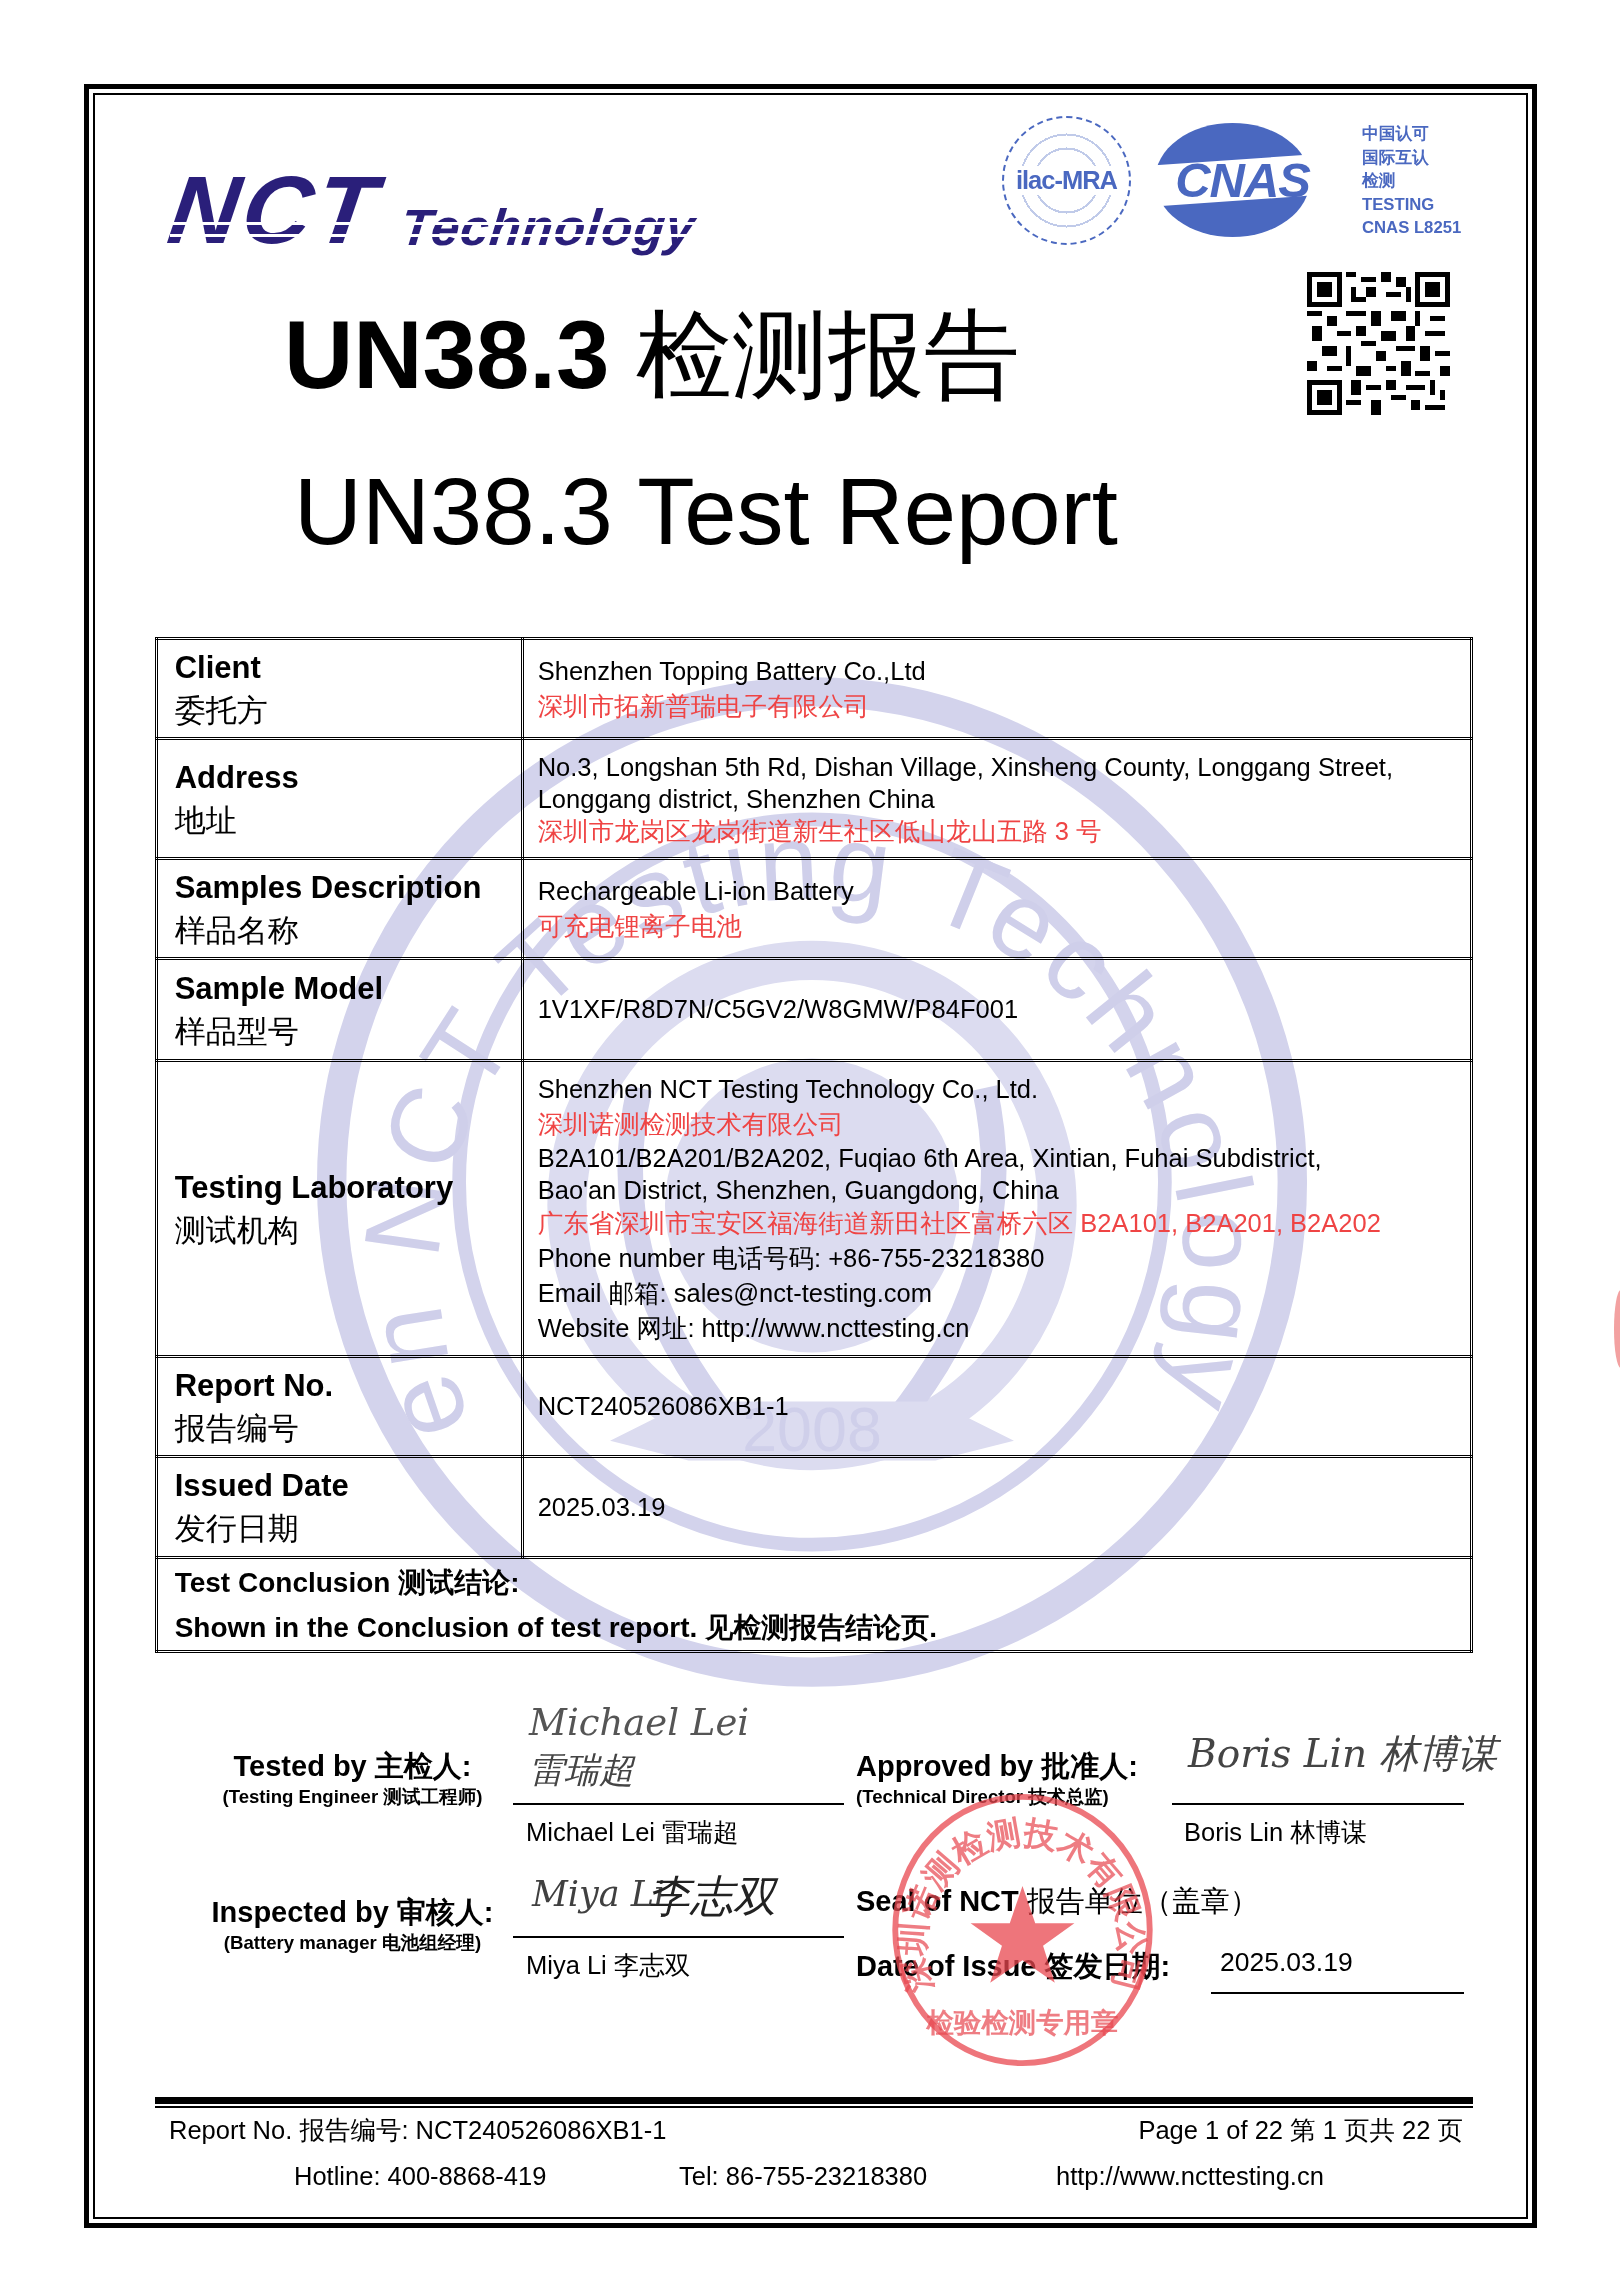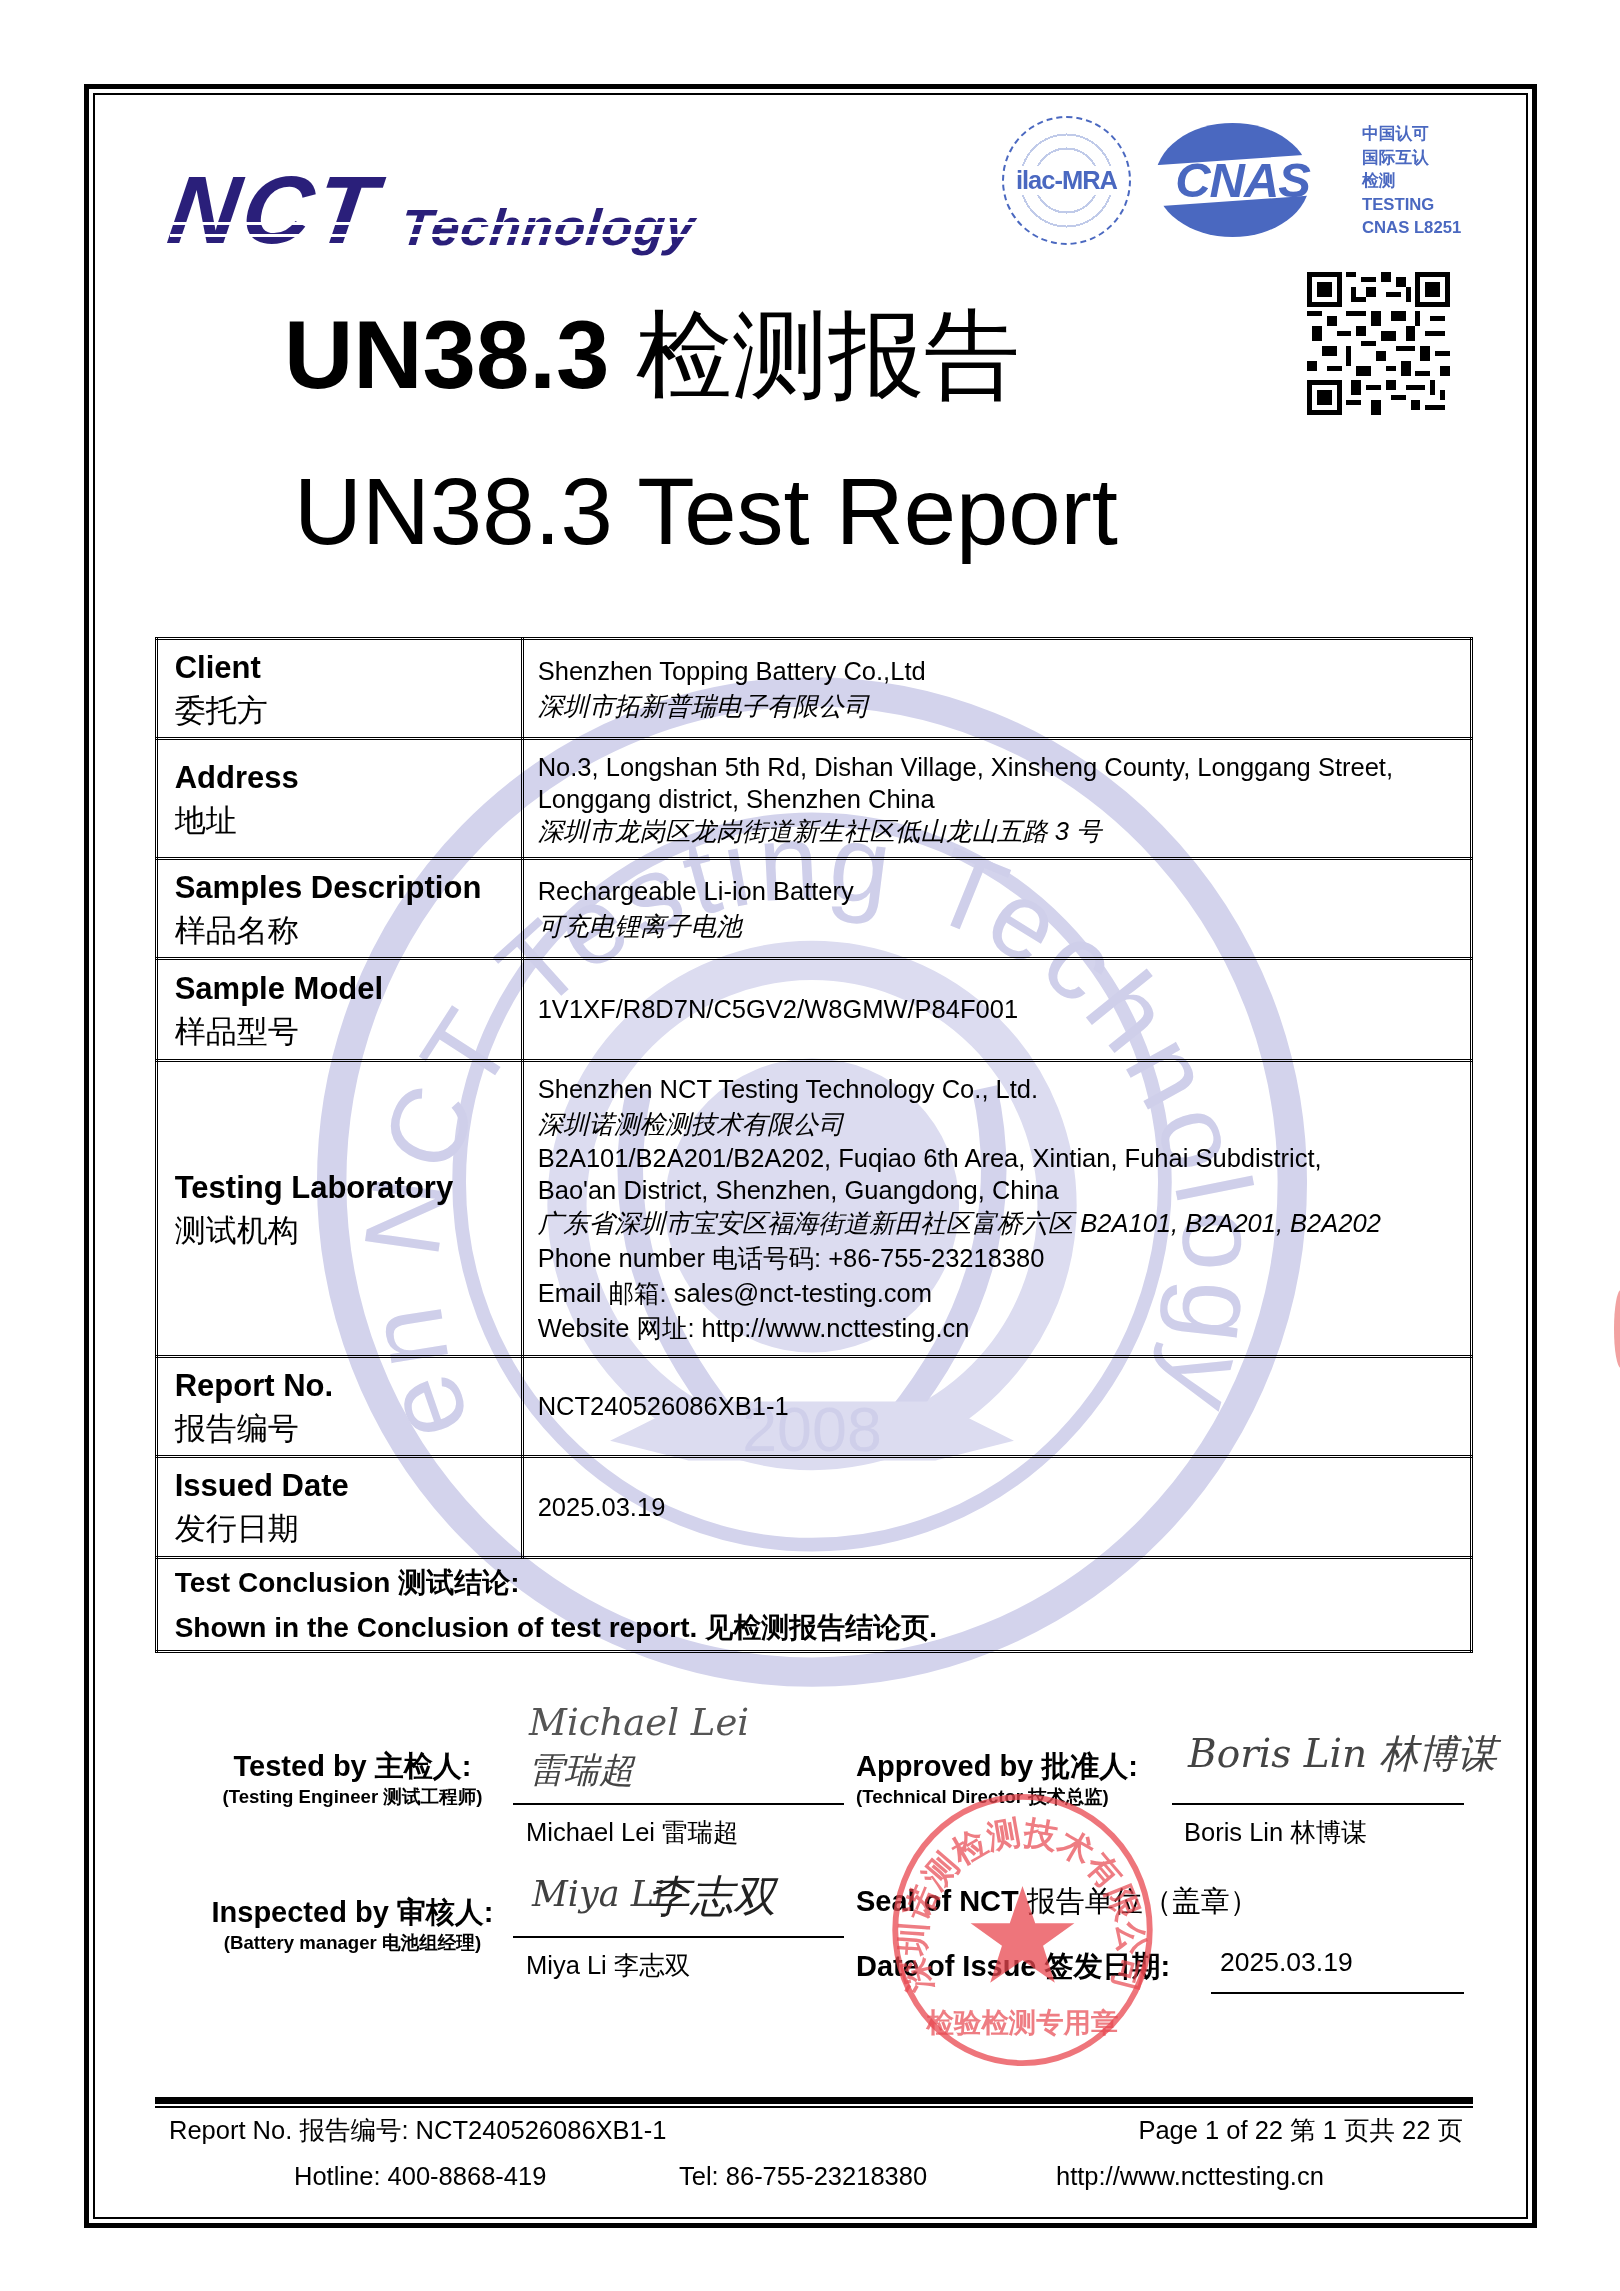--- a/index.html
+++ b/index.html
@@ -45,21 +45,21 @@
   
   .watermark { position: absolute; left: 316px; top: 676px; width: 992px; height: 1012px; pointer-events: none; }
 
   
   .info-table { position: absolute; left: 155px; top: 637px; width: 1318px; border-collapse: collapse;
                 border: 3.9px double #000; table-layout: fixed; }
   .info-table td { border: 3.9px double #000; vertical-align: middle; padding: 0 13.7px; box-sizing: border-box; }
   .info-table td.label { width: 366px; font-weight: bold; font-size: 31px; line-height: 43px; padding-left: 16.7px; }
   .info-table td.label .lbl-cn { font-weight: normal; font-family: "DejaVu Sans", sans-serif; }
   .info-table td.value { font-size: 25.5px; line-height: 35px; padding-left: 13.7px; }
-  .info-table td.value .v-cn { color: #000000; font-style: italic; }
+  .info-table td.value .v-cn { color: #ef4444; }
   .info-table td.value .tight { line-height: 32px; }
   .info-table td.conclusion { font-weight: bold; font-size: 28px; line-height: 45px; padding-left: 16.7px; }
   .row-client td { height: 100px; }
   .row-address td { height: 120px; }
   .row-samples td { height: 100px; }
   .row-model td { height: 102px; }
   .row-lab td { height: 296px; }
   .row-report td { height: 100px; }
   .row-issued td { height: 101px; }
   .row-conclusion td { height: 94px; }

